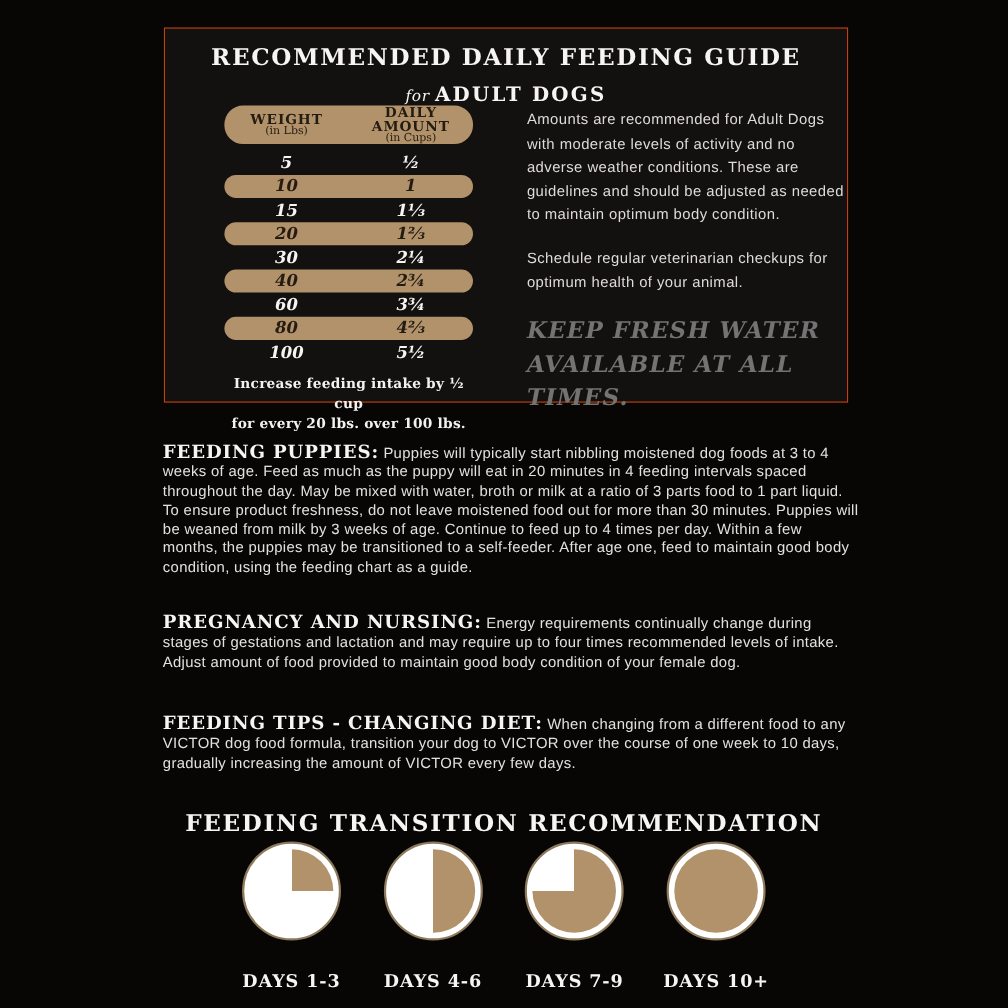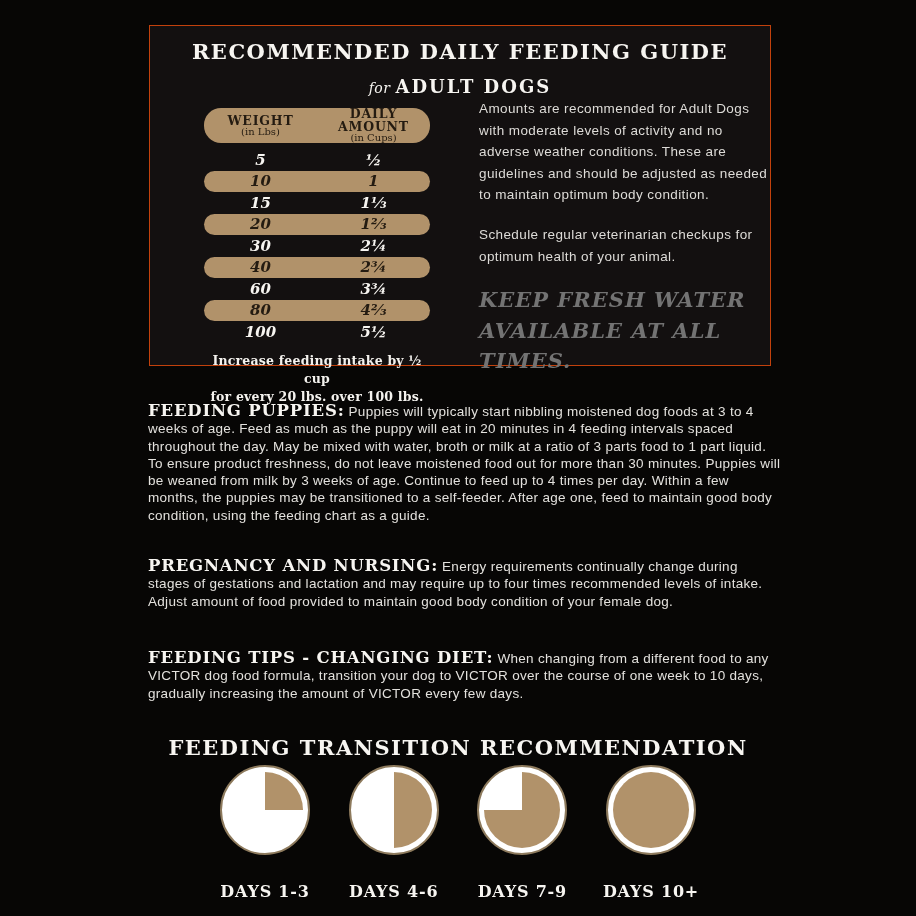--- a/index.html
+++ b/index.html
@@ -43,21 +43,21 @@
   }
   .guide-subtitle .sub {
     font-weight: bold;
     font-size: 18px;
     letter-spacing: 2px;
   }
 
   
   .feed-table {
     position: absolute;
-    left: 54px; top: 82px;
+    left: 54px; top: 70px;
     width: 226px;
   }
   .t-header {
     background: #b1926a;
     border-radius: 17px;
     height: 35px;
     display: flex;
     align-items: center;
     color: #241b11;
     font-family: "DejaVu Serif", serif;

